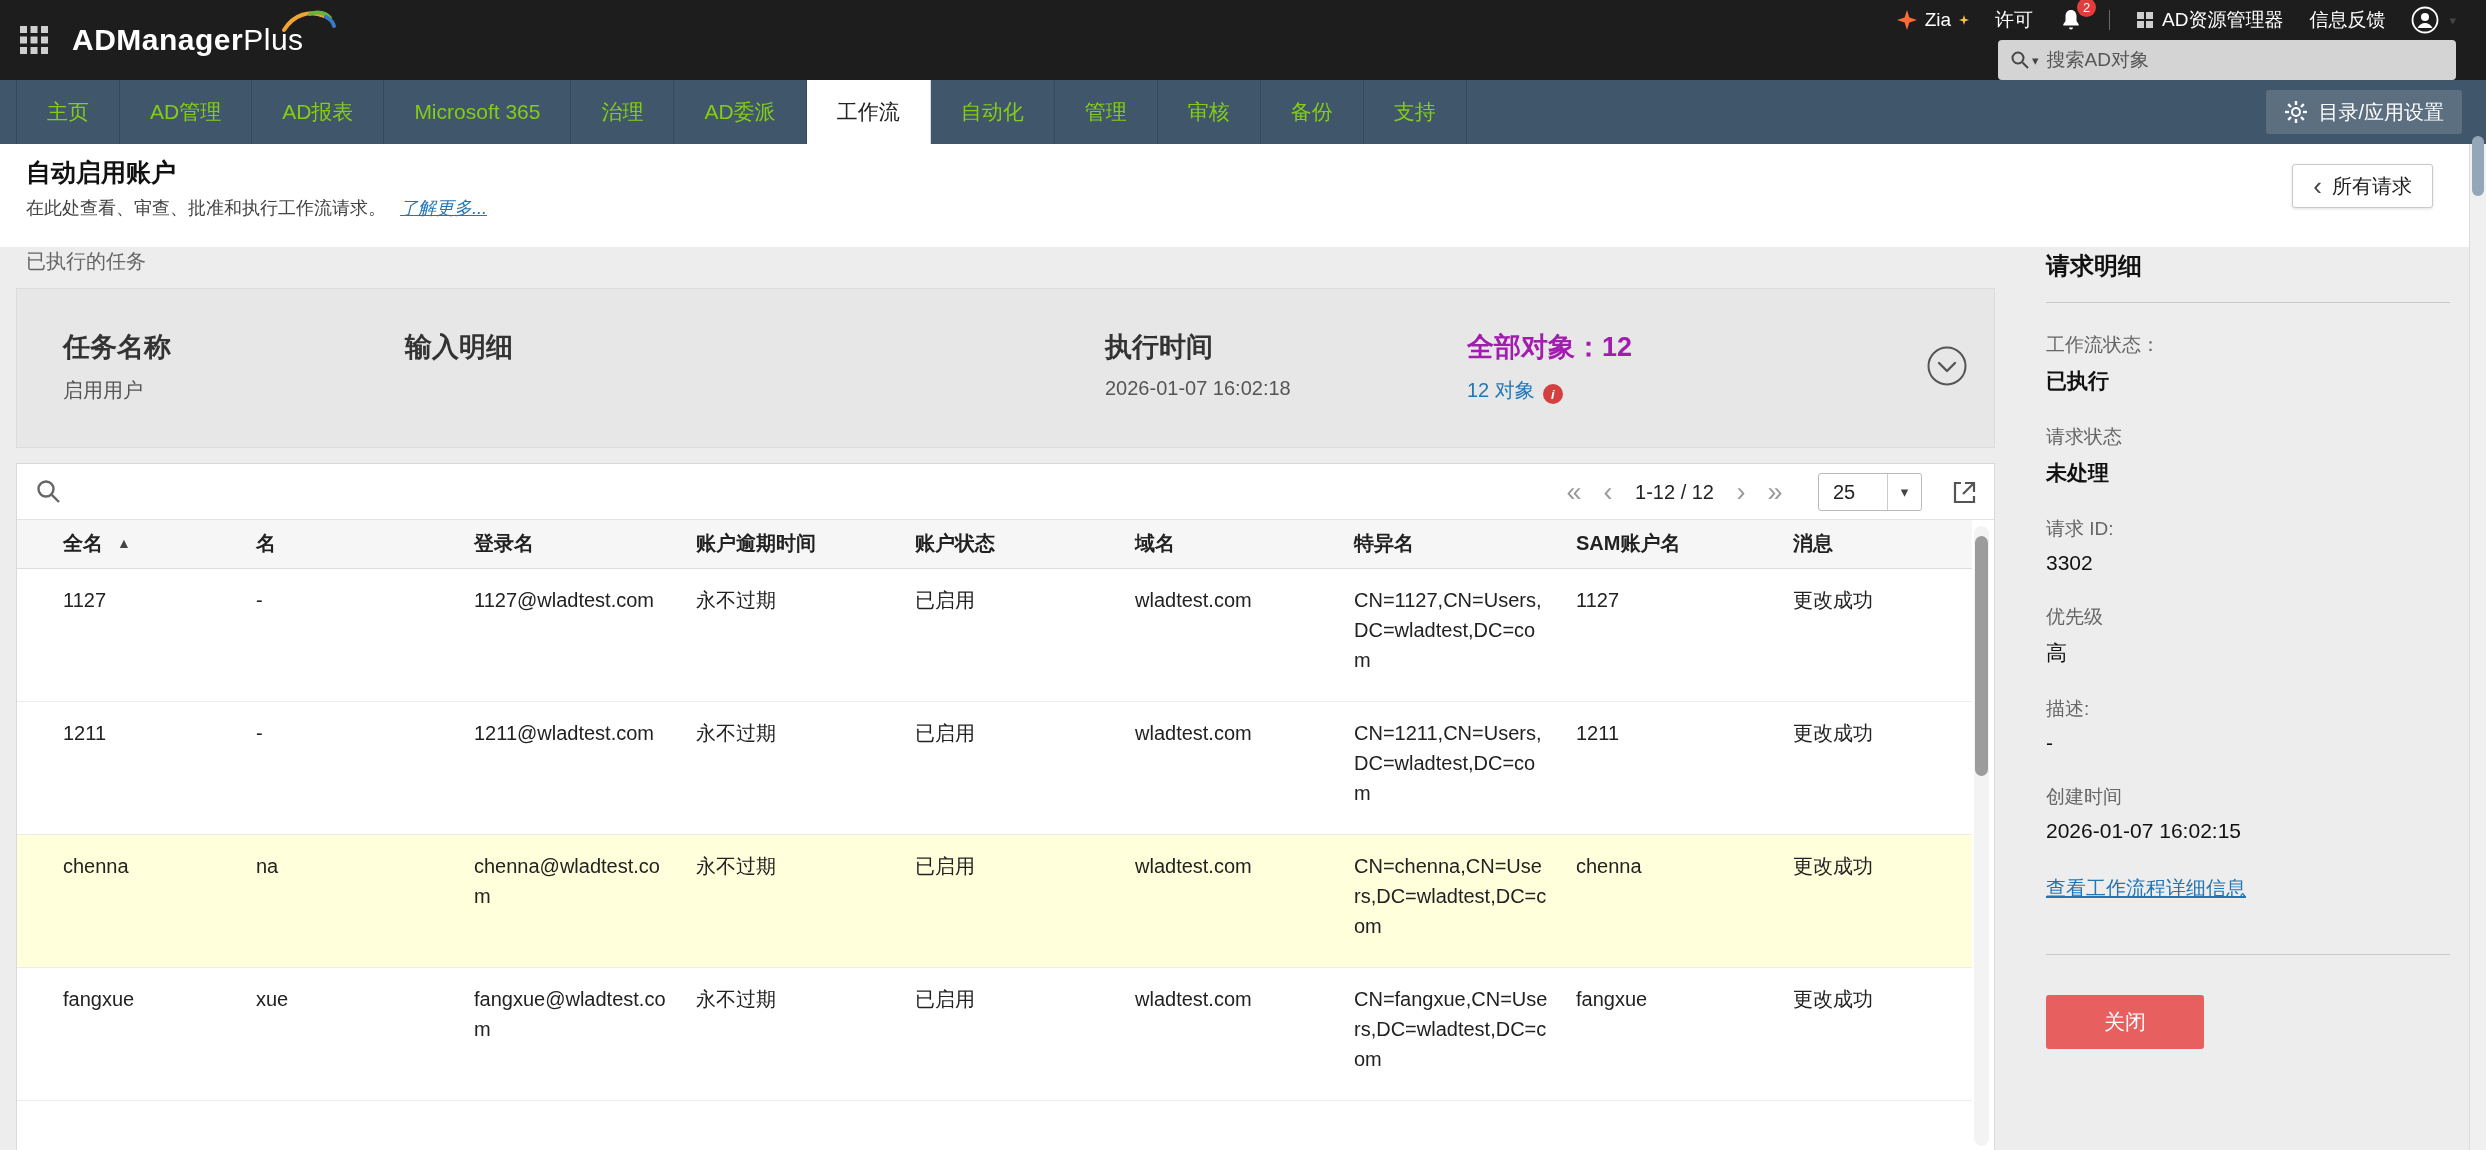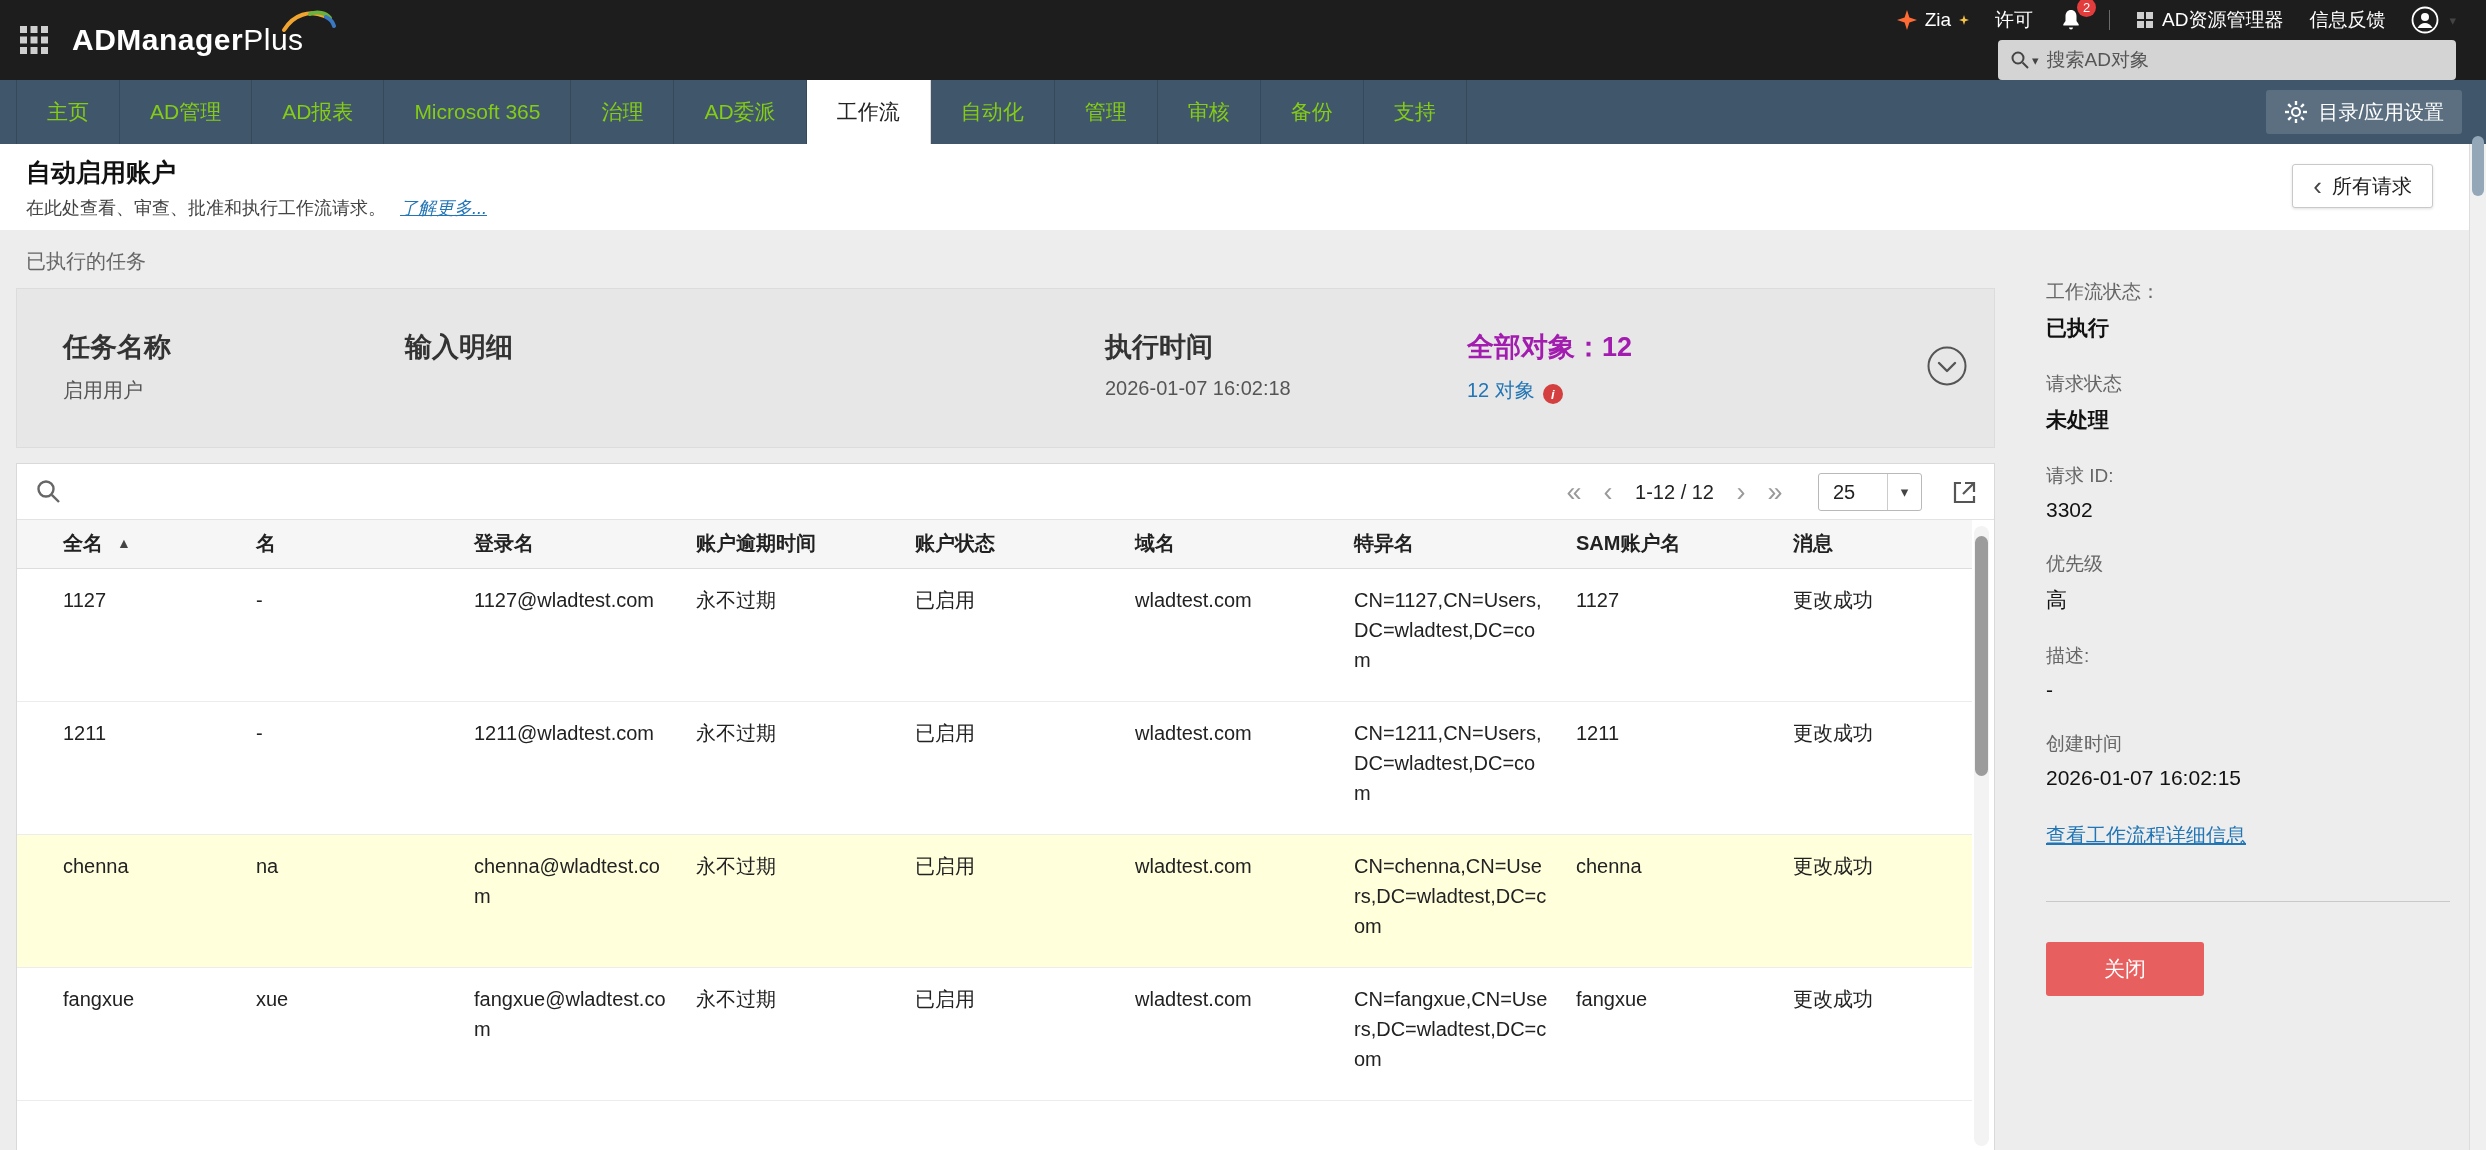--- a/index.html
+++ b/index.html
@@ -26,21 +26,21 @@
 
   
   .navbar { position:absolute; top:80px; left:0; right:0; height:64px; background:#3f566b; display:flex; align-items:stretch; padding-left:16px; z-index:5; }
   .tab { display:flex; align-items:center; padding:0 30px; color:#84cc16; font-size:21px; border-right:1px solid rgba(0,0,0,.14); cursor:pointer; white-space:nowrap; }
   .tab:first-child { border-left:1px solid rgba(0,0,0,.14); }
   .tab.active { background:#ffffff; color:#222; }
   .settings-btn { position:absolute; right:24px; top:10px; height:44px; display:flex; align-items:center; gap:10px;
                   background:rgba(255,255,255,.15); border-radius:3px; padding:0 18px; font-size:20px; color:#fff; cursor:pointer; }
 
   
-  .page-header { position:absolute; top:144px; left:0; right:17px; height:86px; background:#fff; z-index:4; }
+  .page-header { position:absolute; top:144px; left:0; right:17px; height:103px; background:#fff; z-index:4; }
   .page-title { position:absolute; left:26px; top:12px; font-size:25px; font-weight:bold; color:#111; }
   .page-sub { position:absolute; left:26px; top:52px; font-size:18px; color:#444; }
   .learn-more { color:#2276b5; text-decoration:underline; margin-left:14px; cursor:pointer;font-style:italic; }
   .all-requests { position:absolute; right:36px; top:20px; height:44px; background:#fff; border:1px solid #c9c9c9; border-radius:3px;
                   display:flex; align-items:center; gap:10px; padding:0 20px; font-size:20px; color:#222; cursor:pointer;
                   box-shadow:0 1px 3px rgba(0,0,0,.12); }
   .all-requests .back { font-size:26px; line-height:1; color:#444; }
 
   
   .section-title { position:absolute; left:26px; top:248px; font-size:20px; color:#666; }
@@ -343,20 +343,21 @@
       </tr>
     </tbody>
   </table>
 
   <div class="table-scrollbar">
     <div class="table-thumb"></div>
   </div>
 </div>
 
 <div class="details">
+  <div class="details-title">请求明细</div>
 
   <div class="field">
     <div class="label">工作流状态：</div>
     <div class="value bold">已执行</div>
   </div>
   <div class="field">
     <div class="label">请求状态</div>
     <div class="value bold">未处理</div>
   </div>
   <div class="field">

